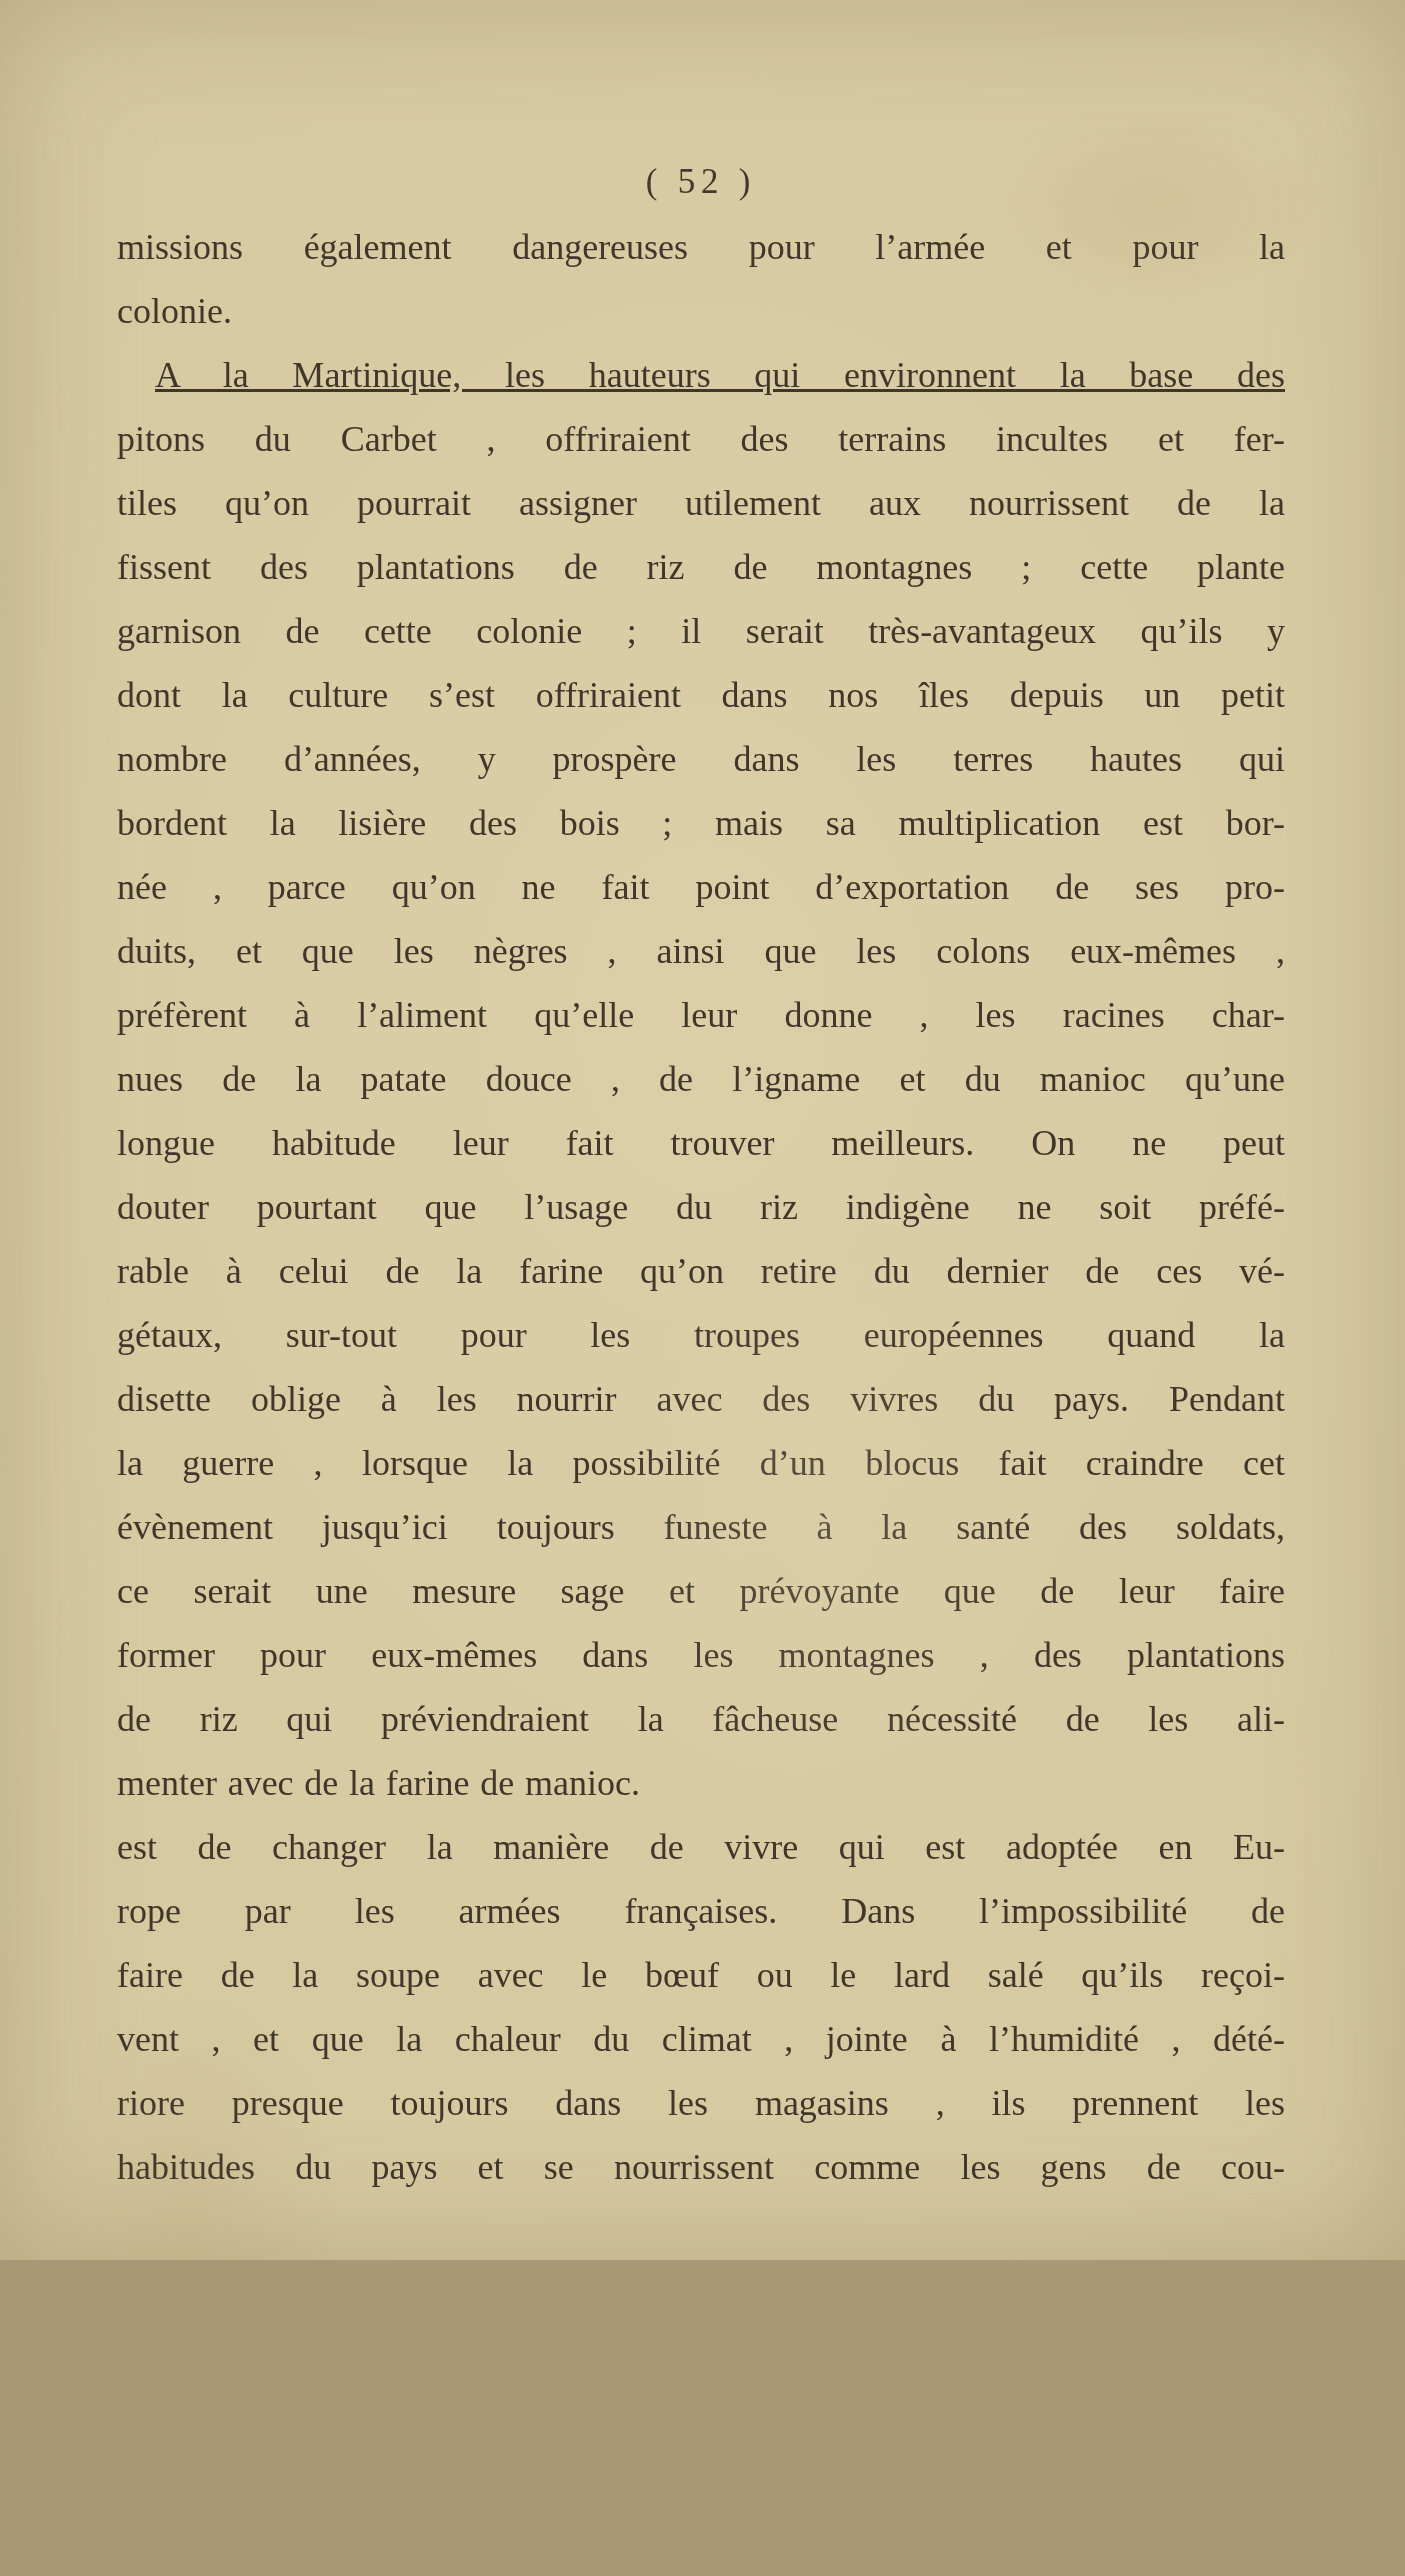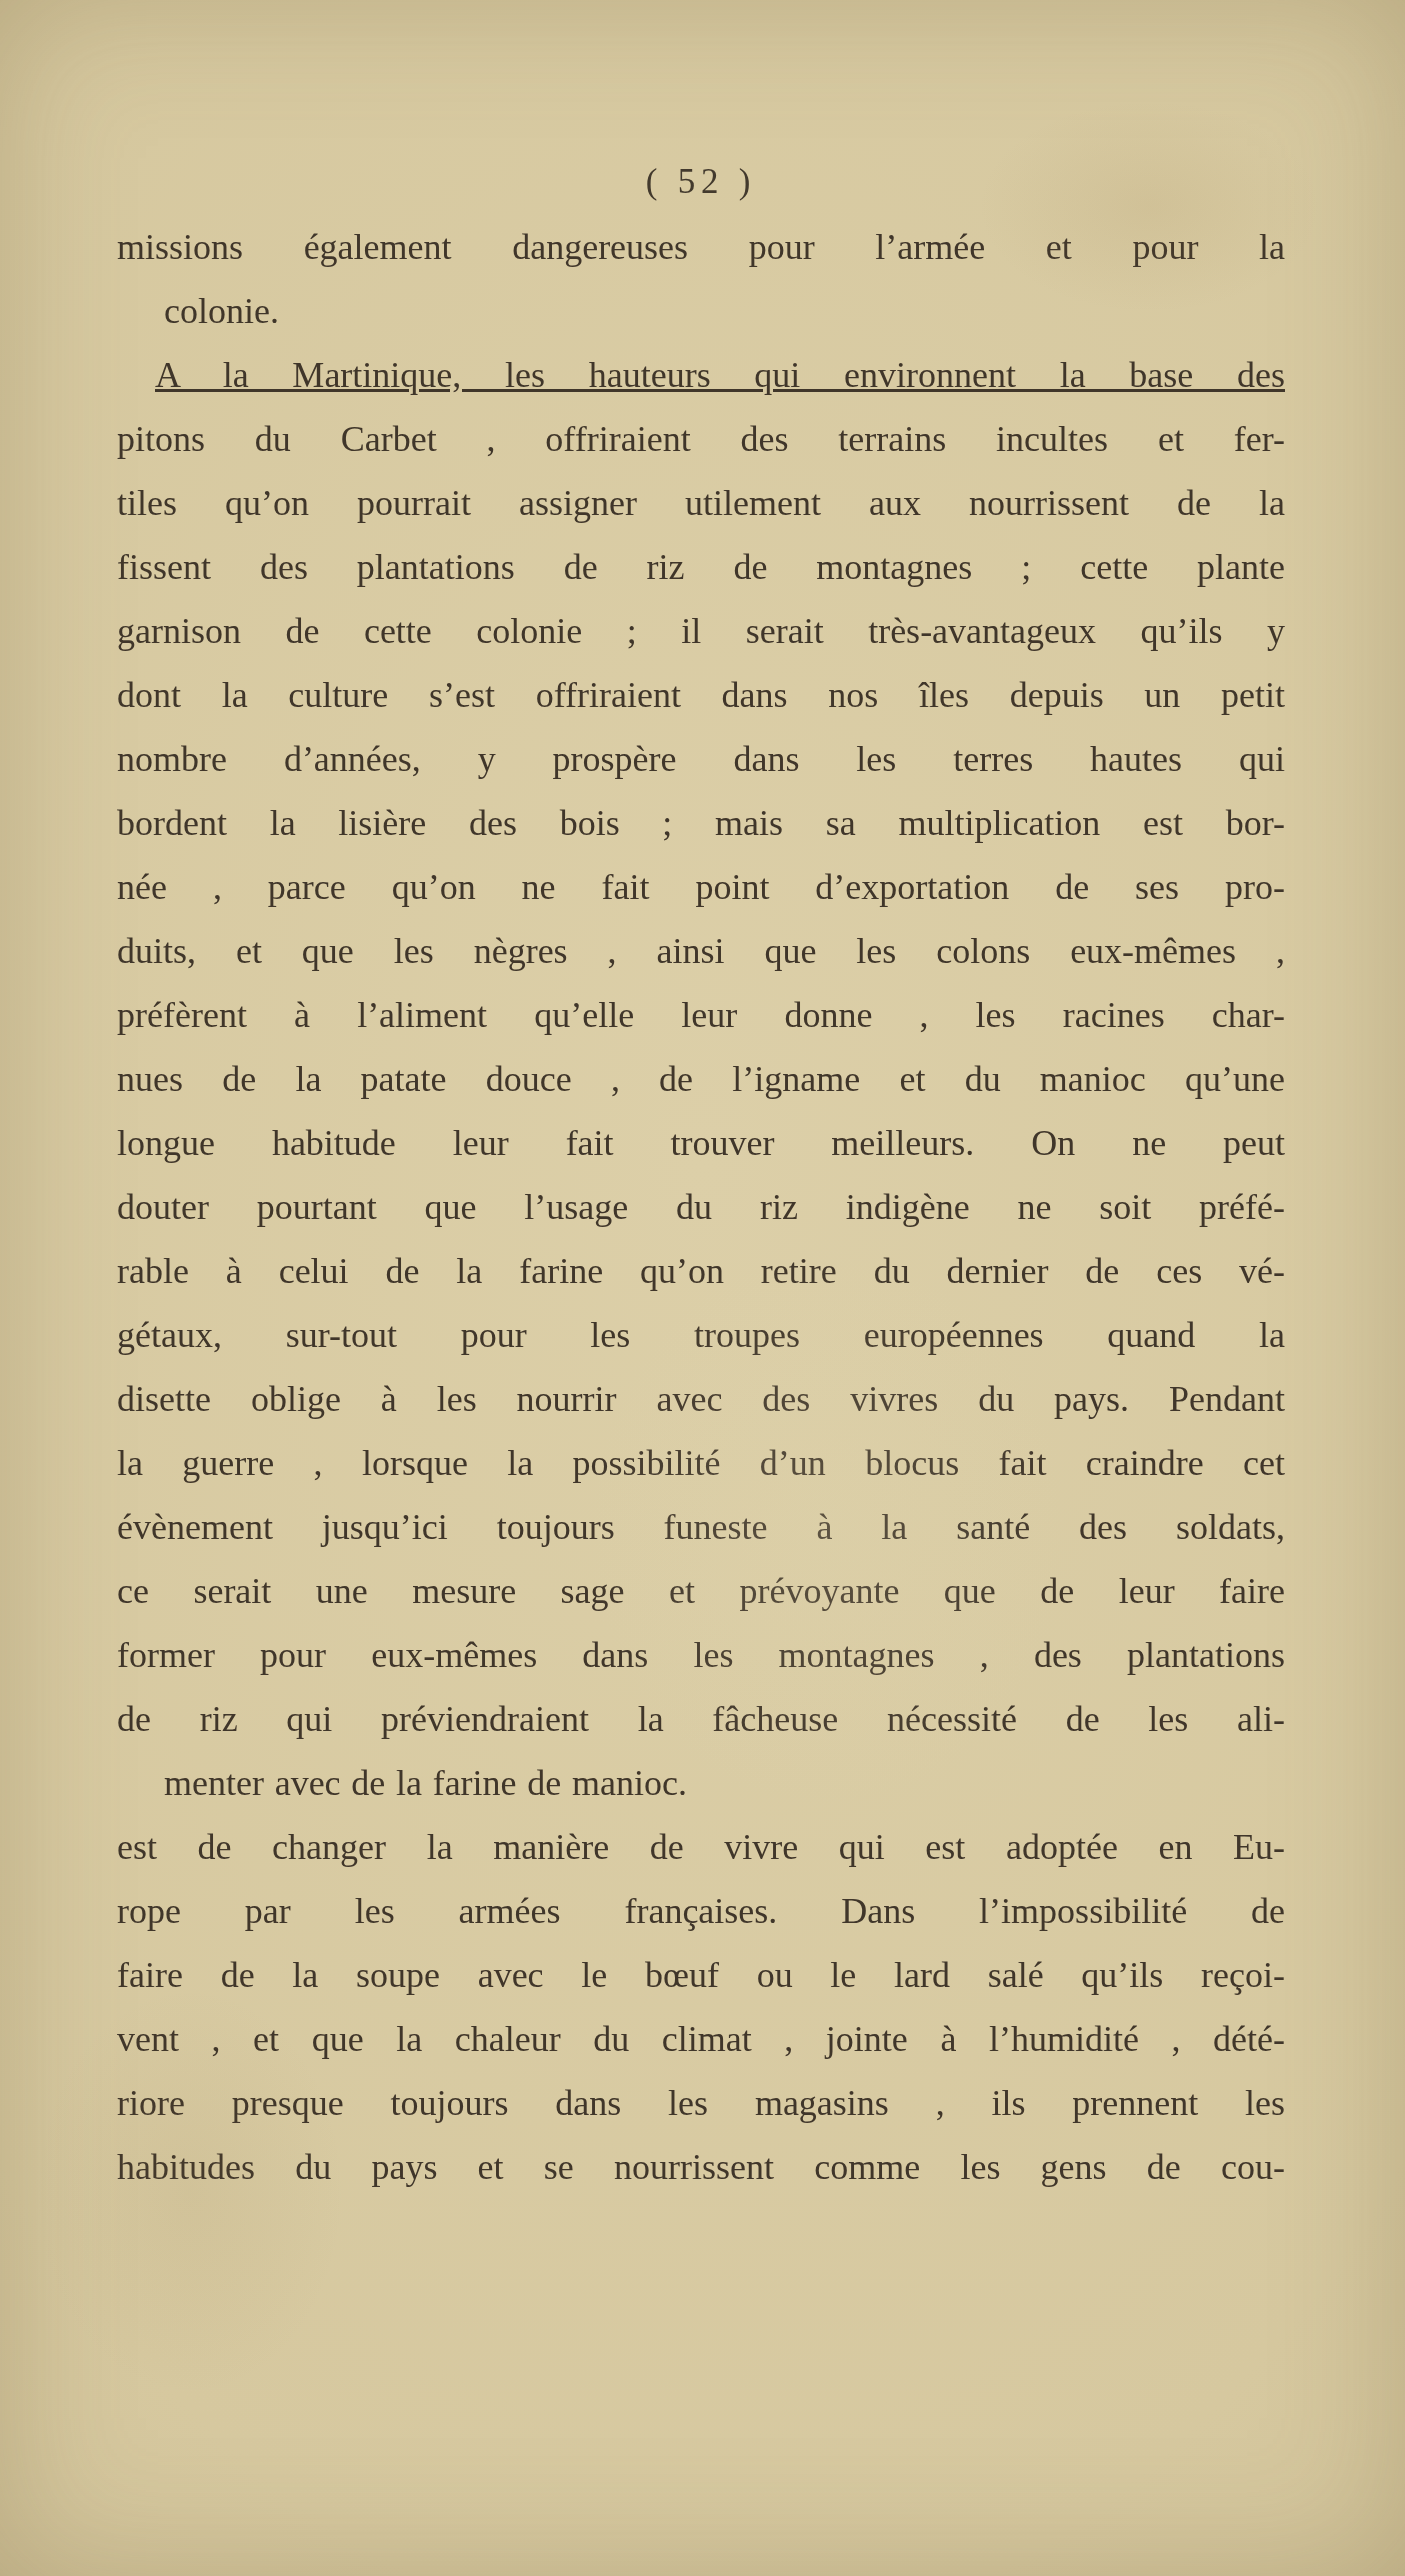--- a/index.html
+++ b/index.html
@@ -5,21 +5,21 @@
   html, body {
     margin: 0;
     padding: 0;
   }
   body {
     background: #a89876;
   }
   .page {
     position: relative;
     width: 1405px;
-    height: 2576px;
+    height: 2260px;
     margin: 0;
     box-sizing: border-box;
     padding: 161px 120px 0 117px;
     background: radial-gradient(ellipse 135% 115% at 50% 45%,
                 #dccfa8 0%, #d6c89f 50%, #cdbe94 82%, #bfaf84 100%);
     box-shadow: inset 0 0 132px rgba(110, 92, 55, 0.28);
     font-family: "Liberation Serif", "DejaVu Serif", serif;
     color: #40362a;
     overflow: hidden;
   }
@@ -54,21 +54,20 @@
   }
   .line {
     text-align: justify;
     text-align-last: justify;
     text-justify: inter-word;
     word-spacing: 1.7px;
     white-space: normal;
   }
   .line.short {
     text-align-last: left;
-    margin-left: 47px;
   }
   .line.indent {
     text-indent: 38px;
     text-decoration: underline;
   }
 </style>
 </head>
 <body>
 
 <div class="page">

